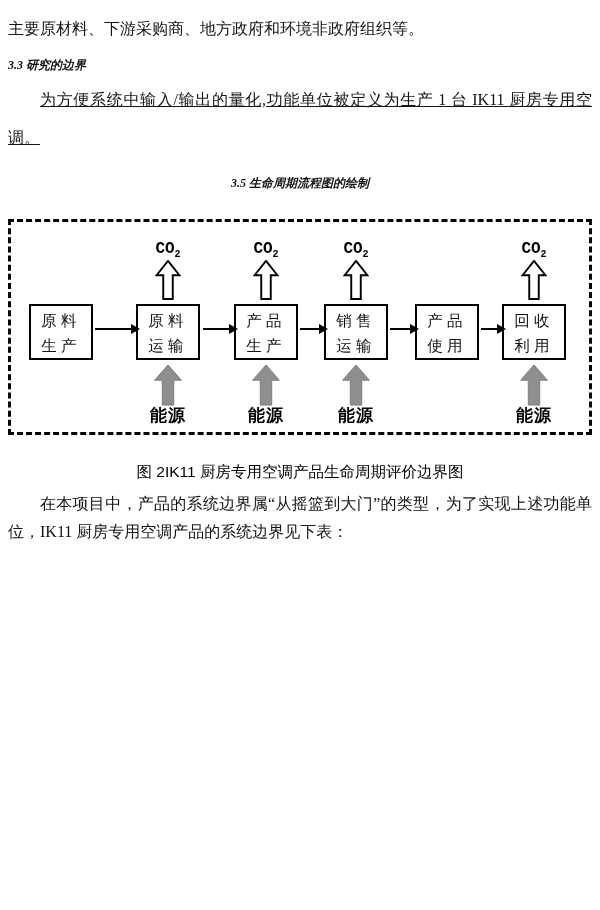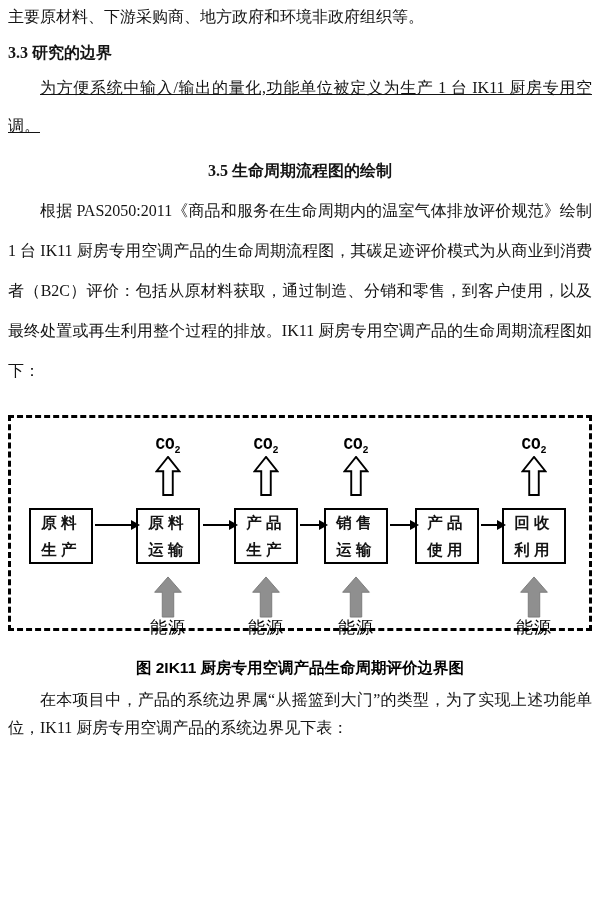--- a/index.html
+++ b/index.html
@@ -1,22 +1,22 @@
 <!DOCTYPE html>
 <html><head>
 <meta charset="utf-8">
 <style>
   html,body{margin:0;padding:0;background:#fff;}
   .page{
     width:600px;height:910px;overflow:hidden;background:#ffffff;
     font-family:"Liberation Serif","DejaVu Serif",serif;color:#141414;
-    box-sizing:border-box;padding:6px 8px 0 8px;
+    box-sizing:border-box;padding:18px 8px 0 8px;
   }
   .intro-line{font-size:16px;line-height:22px;text-align:justify;}
-  .sec-heading{font-size:16px;line-height:24px;font-weight:bold;margin-top:13px;}
+  .sec-heading{font-size:12px;line-height:24px;font-weight:bold;margin-top:13px;font-style:italic;}
   .sec-heading.h34{margin-top:12px;}
   .sec-heading.h35{margin-top:14px;text-align:center;}
   .para{font-size:16px;text-align:justify;text-indent:2em;margin:0;}
   .para.p33{margin-top:9px;line-height:32px;}
   .para.p34{margin-top:4px;line-height:38px;text-decoration:underline;}
   .para.p35{margin-top:8px;line-height:40px;}
   
   .diagram{
     position:relative;margin-top:24px;height:210px;
     border:3px dashed #000;background:#fff;box-sizing:content-box;
@@ -25,55 +25,54 @@
   .co2{
     height:22px;line-height:22px;
     font-family:Liberation Mono, monospace;
     font-weight:600;font-size:16px;color:#000;
   }
   .co2 sub{font-size:10px;}
   .arrow{display:block;margin:0 auto;}
   .arrow.hollow polygon{fill:#ffffff;stroke:#000000;stroke-width:2;}
   .arrow.gray polygon{fill:#8f8f8f;stroke:#7a7a7a;stroke-width:1;}
   .stage-box{
-    width:60px;height:52px;margin:12px auto;border:2px solid #000;background:#fff;
-    display:flex;flex-direction:column;justify-content:space-between;
-    font-size:15.5px;letter-spacing:0.28em;font-weight:bold;
+    width:60px;height:52px;margin:4px auto;border:2px solid #000;background:#fff;
+    display:flex;flex-direction:column;justify-content:flex-end;
+    font-size:15.5px;letter-spacing:0.28em;
   }
   .stage-box div{line-height:25px;}
   .energy{
     height:18px;line-height:18px;margin-top:1px;
     font-family:"Liberation Sans","DejaVu Sans",sans-serif;
-    font-weight:normal;font-size:17px;letter-spacing:1px;color:#000;
+    font-weight:bold;font-size:17px;letter-spacing:1px;color:#000;
   }
   .connector{position:absolute;top:106px;height:0;border-top:2px solid #000;}
   .connector::after{
     content:"";position:absolute;right:-9px;top:-6px;
     border-left:9px solid #000;border-top:5px solid transparent;border-bottom:5px solid transparent;
   }
   
   .fig-caption{
-    margin-top:26px;text-align:center;font-weight:bold;font-size:15.5px;line-height:22px;
+    margin-top:26px;text-align:center;font-weight:normal;font-size:15.5px;line-height:22px;
     font-family:"Liberation Sans","DejaVu Sans",sans-serif;color:#000;
   }
   .para.closing{margin-top:7px;line-height:28px;}
 </style>
 </head>
 <body>
 
 <div class="page">
 
   <div class="intro-line">主要原材料、下游采购商、地方政府和环境非政府组织等。</div>
 
   <div class="sec-heading">3.3 研究的边界</div>
 
   <p class="para p34">为方便系统中输入/输出的量化,功能单位被定义为生产 1 台 IK11 厨房专用空调。</p>
 
   <div class="sec-heading h35">3.5 生命周期流程图的绘制</div>
-  <p class="para p35">根据 PAS2050:2011《商品和服务在生命周期内的温室气体排放评价规范》绘制 1 台 IK11 厨房专用空调产品的生命周期流程图，其碳足迹评价模式为从商业到消费者（B2C）评价：包括从原材料获取，通过制造、分销和零售，到客户使用，以及最终处置或再生利用整个过程的排放。IK11 厨房专用空调产品的生命周期流程图如下：</p>
 
   <div class="diagram">
 
     <div class="stage-col" style="left:10px">
       <div class="co2" style="visibility: hidden;"><span>CO</span><sub>2</sub></div>
       <svg class="arrow hollow" width="26" height="40" viewBox="0 0 26 42" style="visibility: hidden;">
           <polygon points="13,1 25,16 18,16 18,41 8,41 8,16 1,16"></polygon>
         </svg>
       <div class="stage-box">
         <div>原料</div>

